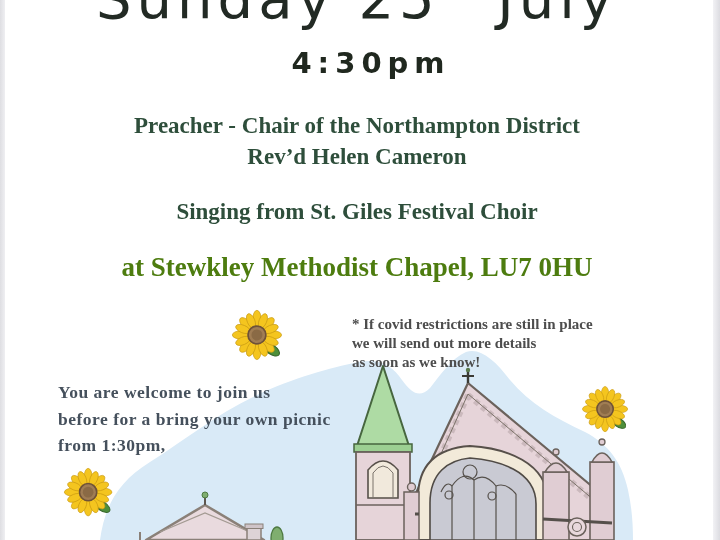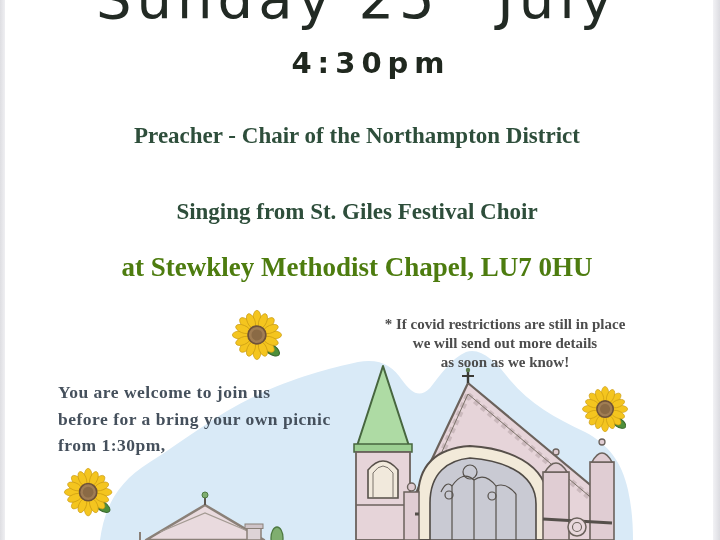--- a/index.html
+++ b/index.html
@@ -20,26 +20,26 @@
   }
   .title sup{font-size:30px;letter-spacing:2px;}
   .time{
     top:46px;
     font-family:"DejaVu Sans", sans-serif;
     font-weight:bold;font-size:29px;letter-spacing:6px;color:#20281f;padding-left:28px;
   }
   .green-serif{
     font-weight:bold;color:#2e4e3b;font-size:23px;line-height:31px;
   }
-  .preacher{top:120px;}
+  .preacher{top:110px;}
   .singing{top:196px;}
   .venue{top:252px;font-size:27px;color:#4d7c0f;}
   .covid{
     position:absolute;left:352px;width:306px;top:315px;z-index:2;
-    text-align:center;font-weight:bold;font-size:15px;line-height:19px;color:#4d4d4d;
+    text-align:left;font-weight:bold;font-size:15px;line-height:19px;color:#4d4d4d;
   }
   .picnic{
     position:absolute;left:58px;width:296px;top:379px;z-index:2;
     text-align:left;font-weight:bold;font-size:17.5px;line-height:26.5px;
     color:#45505c;letter-spacing:0.5px;
   }
   svg.scene{position:absolute;left:0;top:0;z-index:1;}
 </style>
 </head>
 <body>
@@ -158,20 +158,21 @@
   <use href="#sunflower" x="0" y="0" transform="translate(66,470) scale(0.82)"></use>
   <use href="#sunflower" x="0" y="0" transform="translate(584,388) scale(0.78)"></use>
 </svg>
 
 <div class="txt title"><span>Sunday 25</span><sup>th</sup><span> July</span></div>
 
 <div class="txt time">4:30pm</div>
 
 <div class="txt green-serif preacher">
   <div>Preacher - Chair of the Northampton District</div>
+  <div>Rev’d Helen Cameron</div>
 </div>
 
 <div class="txt green-serif singing">Singing from St. Giles Festival Choir</div>
 
 <div class="txt green-serif venue">at Stewkley Methodist Chapel, LU7 0HU</div>
 
 <div class="covid">
   <div>* If covid restrictions are still in place</div>
   <div>we will send out more details</div>
   <div>as soon as we know!</div>

